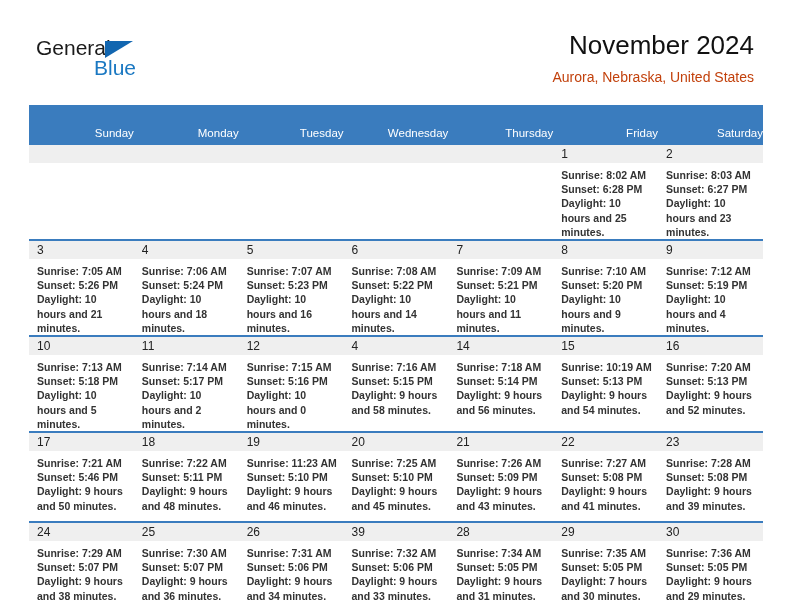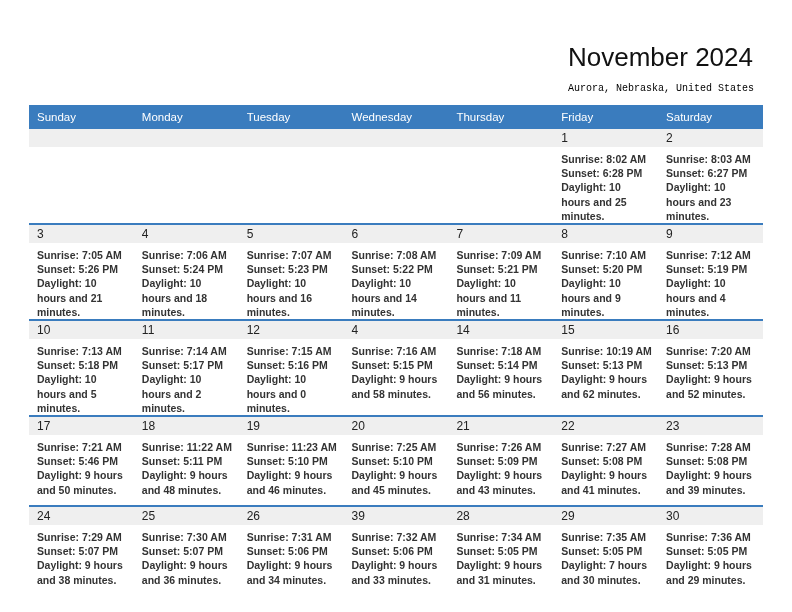--- a/index.html
+++ b/index.html
@@ -65,56 +65,57 @@
     top: 20px;
     font-size: 21px;
     line-height: 23px;
     color: #1a78c2;
     font-family: "Liberation Sans", sans-serif;
   }
 
   .title-block {
     position: absolute;
     right: 38px;
-    top: 41px;
+    top: 29px;
+    text-align: right;
   }
   .cal-title {
     font-size: 26px;
     line-height: 32px;
     font-weight: normal;
     color: #111111;
     margin: 0;
     font-family: "Liberation Sans", sans-serif;
   }
   .cal-subtitle {
-    font-size: 10px;
+    font-size: 14px;
     line-height: 20px;
-    color: #000000;
+    color: #c2410c;
     margin: 6px 0 0 0;
-    font-family: Liberation Mono, monospace;
+    font-family: Liberation Sans, sans-serif;
   }
 
   
   .calendar {
     position: absolute;
     left: 29px;
     top: 105px;
     width: 734px;
     border-collapse: collapse;
     table-layout: fixed;
   }
 
   .calendar th {
     background: #3a7cbe;
     color: #ffffff;
     font-weight: normal;
     font-size: 11.5px;
     line-height: 14px;
-    text-align: left;
-    padding: 5px 0 5px 8px;
+    text-align: right;
+    padding: 21px 0 5px 8px;
     height: 19px;
     box-sizing: border-box;
     font-family: "Liberation Sans", sans-serif;
     margin-top: 16px;
   }
 
   .week-row {
     height: 90px;
   }
 
@@ -158,20 +159,25 @@
     white-space: normal;
   }
 </style>
 </head>
 <body>
 
 <div class="page">
 
   <div class="top-header">
 
+    <div class="brand">
+      <span class="brand-general">General</span>
+      <span class="brand-triangle"></span>
+      <span class="brand-blue">Blue</span>
+    </div>
 
     <div class="title-block">
       <h1 class="cal-title">November 2024</h1>
       <p class="cal-subtitle">Aurora, Nebraska, United States</p>
     </div>
 
   </div>
 
   <table class="calendar">
     <thead>
@@ -316,21 +322,21 @@
               <div>Sunrise: 7:18 AM</div>
               <div>Sunset: 5:14 PM</div>
               <div class="daylight">Daylight: 9 hours and 56 minutes.</div>
             </div>
           </td>
           <td>
             <div class="daynum">15</div>
             <div class="cell-body">
               <div>Sunrise: 10:19 AM</div>
               <div>Sunset: 5:13 PM</div>
-              <div class="daylight">Daylight: 9 hours and 62 minutes.</div>
+              <div class="daylight">Daylight: 9 hours and 54 minutes.</div>
             </div>
           </td>
           <td>
             <div class="daynum">16</div>
             <div class="cell-body">
               <div>Sunrise: 7:20 AM</div>
               <div>Sunset: 5:13 PM</div>
               <div class="daylight">Daylight: 9 hours and 52 minutes.</div>
             </div>
           </td>
@@ -340,21 +346,21 @@
             <div class="daynum">17</div>
             <div class="cell-body">
               <div>Sunrise: 7:21 AM</div>
               <div>Sunset: 5:46 PM</div>
               <div class="daylight">Daylight: 9 hours and 50 minutes.</div>
             </div>
           </td>
           <td>
             <div class="daynum">18</div>
             <div class="cell-body">
-              <div>Sunrise: 11:22 AM</div>
+              <div>Sunrise: 7:22 AM</div>
               <div>Sunset: 5:11 PM</div>
               <div class="daylight">Daylight: 9 hours and 48 minutes.</div>
             </div>
           </td>
           <td>
             <div class="daynum">19</div>
             <div class="cell-body">
               <div>Sunrise: 11:23 AM</div>
               <div>Sunset: 5:10 PM</div>
               <div class="daylight">Daylight: 9 hours and 46 minutes.</div>

